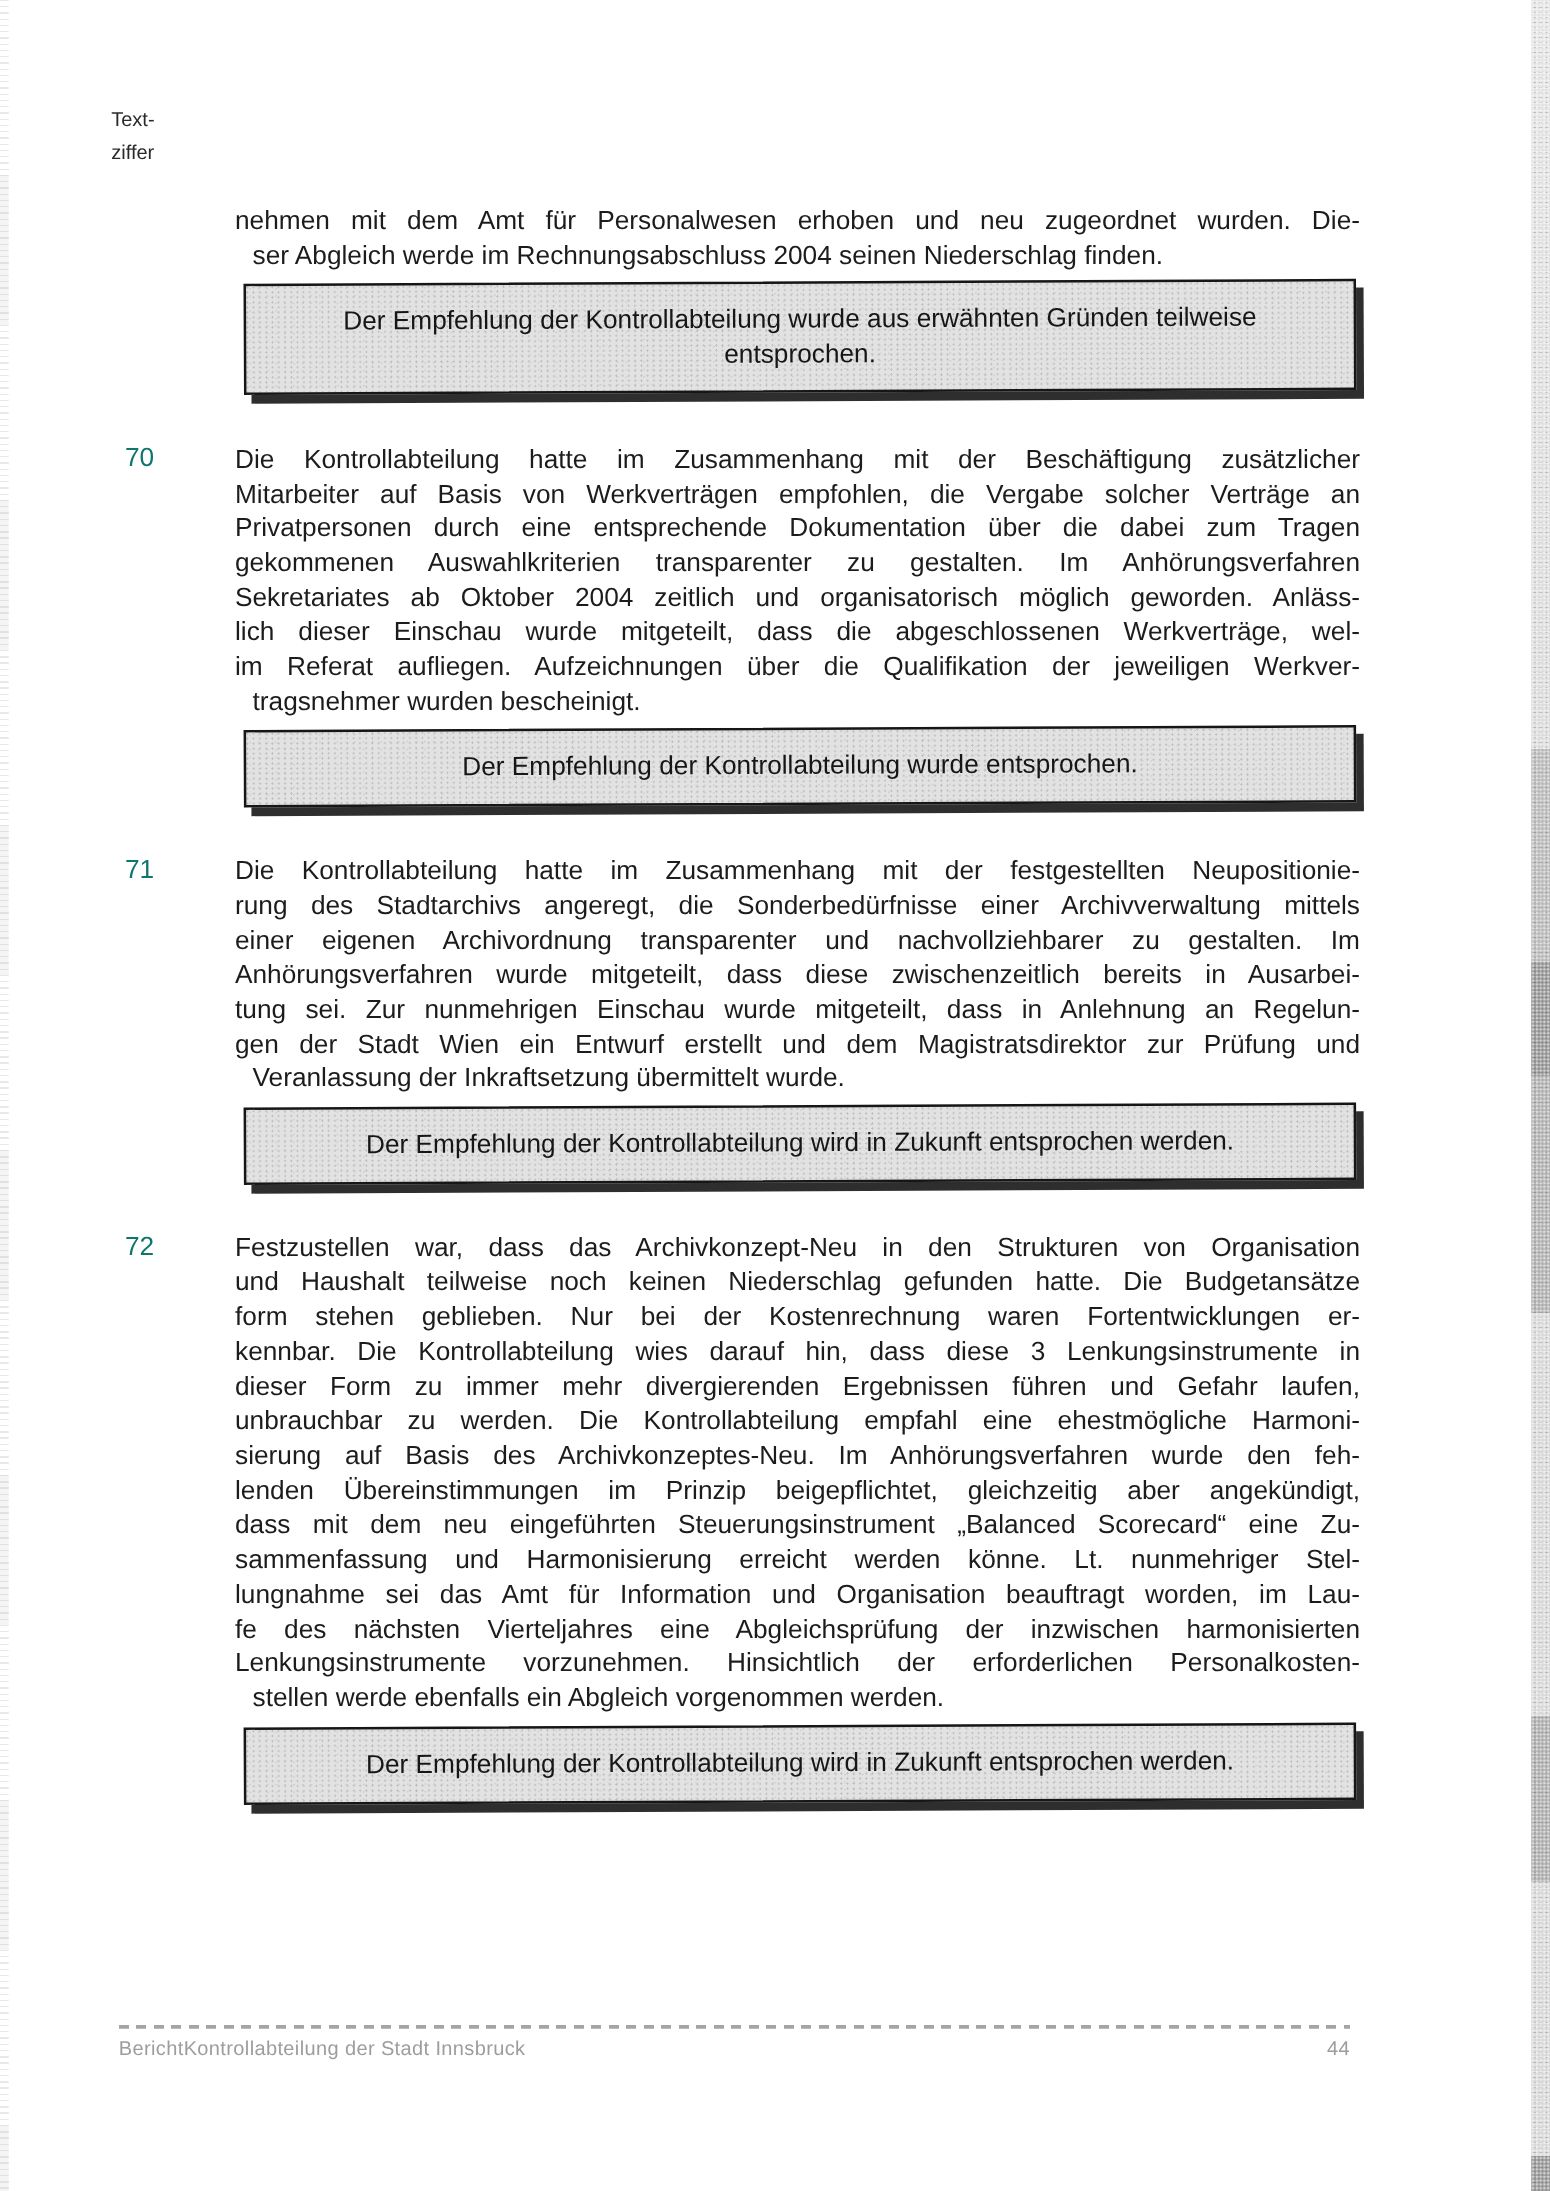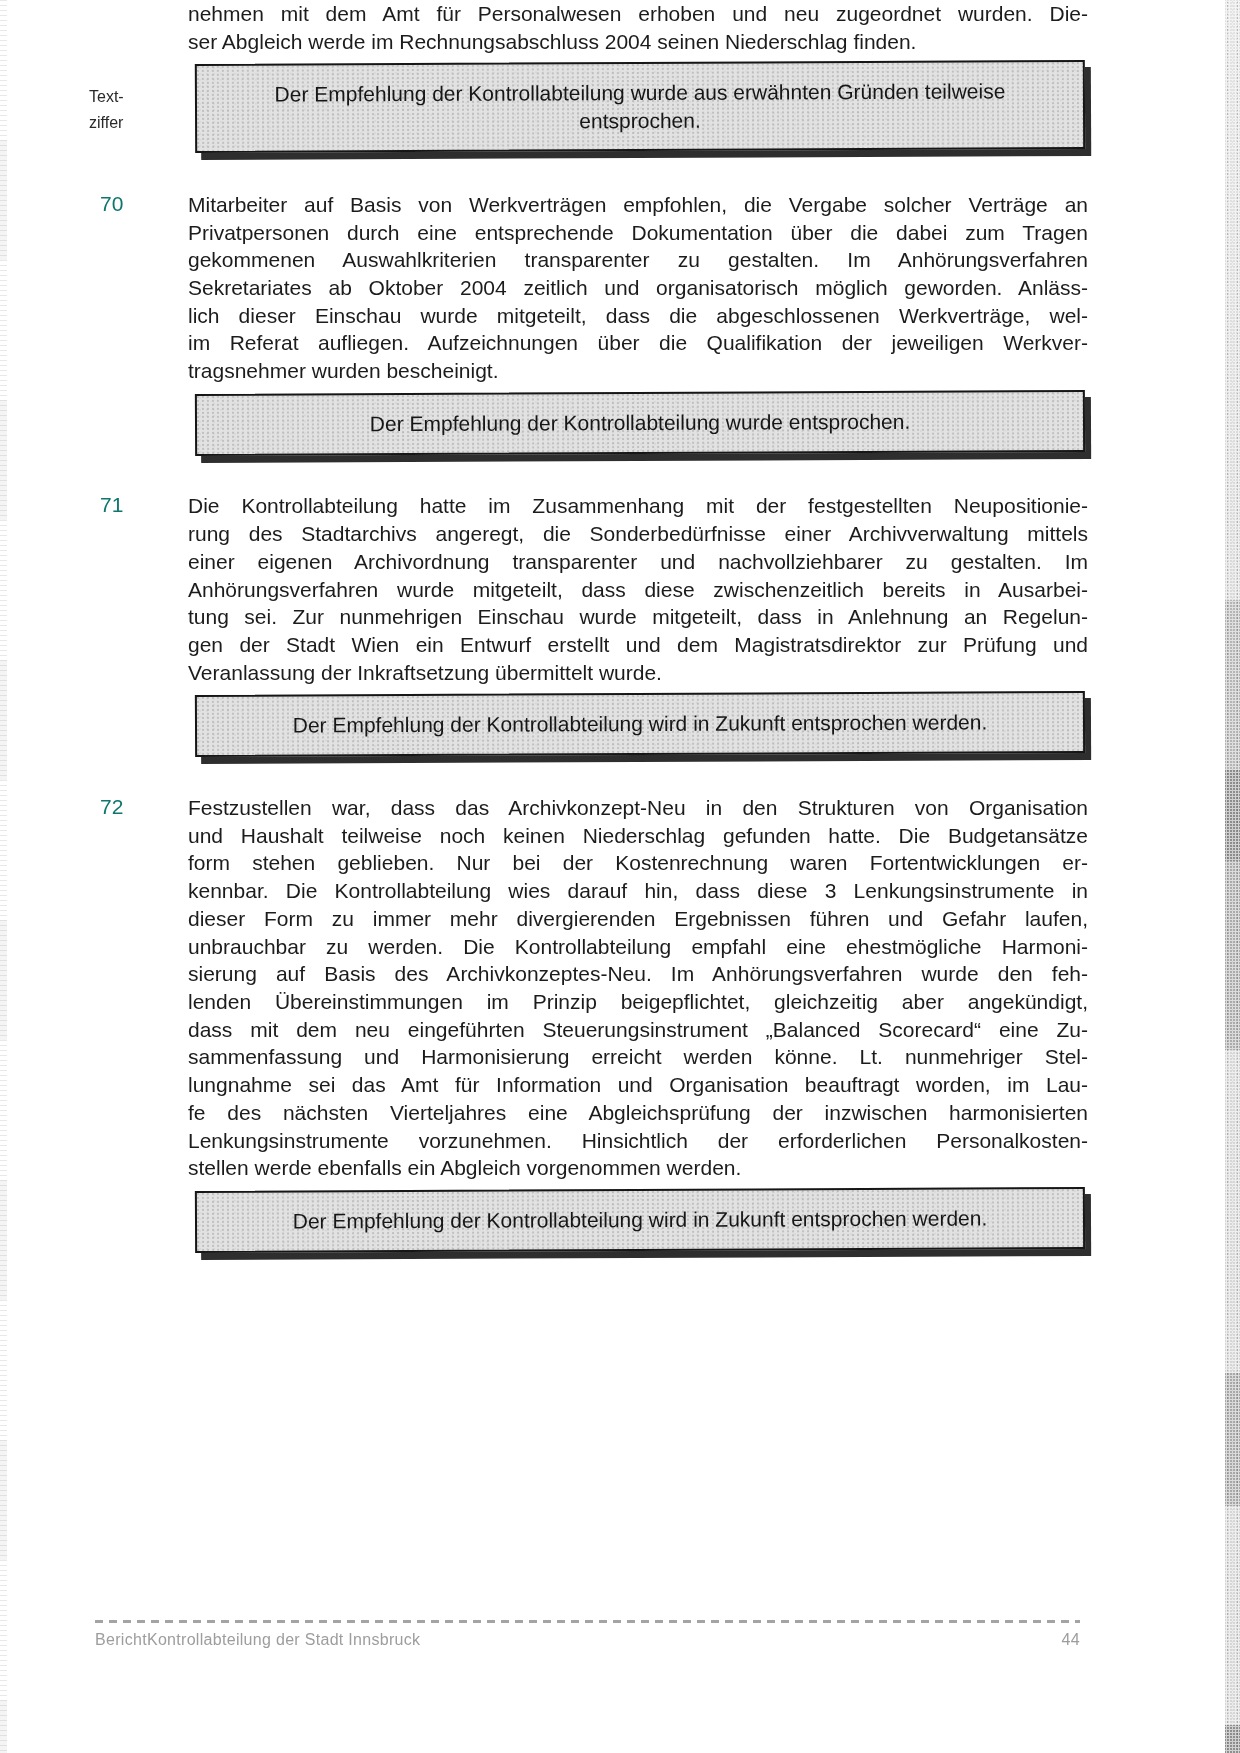--- a/index.html
+++ b/index.html
@@ -37,35 +37,36 @@
   }
   
   .tz{
     position:absolute;left:89px;top:84px;
     font-size:16px;line-height:26px;color:#2a2a2a;
   }
   
   .bodycol{
     position:relative;
     margin-left:188px;
+    padding-top:163px;
     width:900px;
   }
   .para{position:relative;}
   .para.after-box{margin-top:39px;}
   .pnum{
     position:absolute;left:-88px;top:1px;
     font-size:21px;color:#0f766e;
   }
   .line{
     font-size:21px;line-height:27.7px;
     text-align:justify;text-align-last:justify;
     text-justify:inter-word;
     color:#1c1c1c;
   }
-  .line.lastline{text-align-last:left;}
+  .line.lastline{text-align-last:left;margin-left:14px;}
   
   .recbox{
     margin-top:7px;margin-left:7px;
     width:890px;box-sizing:border-box;
     border:2px solid #161616;
     background-color:#e2e2e2;
     background-image:
       radial-gradient(circle at 1px 1px, rgba(110,110,110,.30) .7px, transparent .9px),
       radial-gradient(circle at 3px 2px, rgba(150,150,150,.28) .6px, transparent .8px);
     background-size:5px 4px,7px 6px;
@@ -114,20 +115,21 @@
           <div class="line lastline">ser Abgleich werde im Rechnungsabschluss 2004 seinen Niederschlag finden.</div>
         </div>
     </div>
     <div class="recbox">
       <div class="boxtext">Der Empfehlung der Kontrollabteilung wurde aus erwähnten Gründen teilweise entsprochen.</div>
     </div>
 
     <div class="para after-box">
       <span class="pnum">70</span>
       <div>
+          <div class="line">Die Kontrollabteilung hatte im Zusammenhang mit der Beschäftigung zusätzlicher</div>
           <div class="line">Mitarbeiter auf Basis von Werkverträgen empfohlen, die Vergabe solcher Verträge an</div>
           <div class="line">Privatpersonen durch eine entsprechende Dokumentation über die dabei zum Tragen</div>
           <div class="line">gekommenen Auswahlkriterien transparenter zu gestalten. Im Anhörungsverfahren</div>
           <div class="line">Sekretariates ab Oktober 2004 zeitlich und organisatorisch möglich geworden. Anläss-</div>
           <div class="line">lich dieser Einschau wurde mitgeteilt, dass die abgeschlossenen Werkverträge, wel-</div>
           <div class="line">im Referat aufliegen. Aufzeichnungen über die Qualifikation der jeweiligen Werkver-</div>
           <div class="line lastline">tragsnehmer wurden bescheinigt.</div>
         </div>
     </div>
     <div class="recbox">

